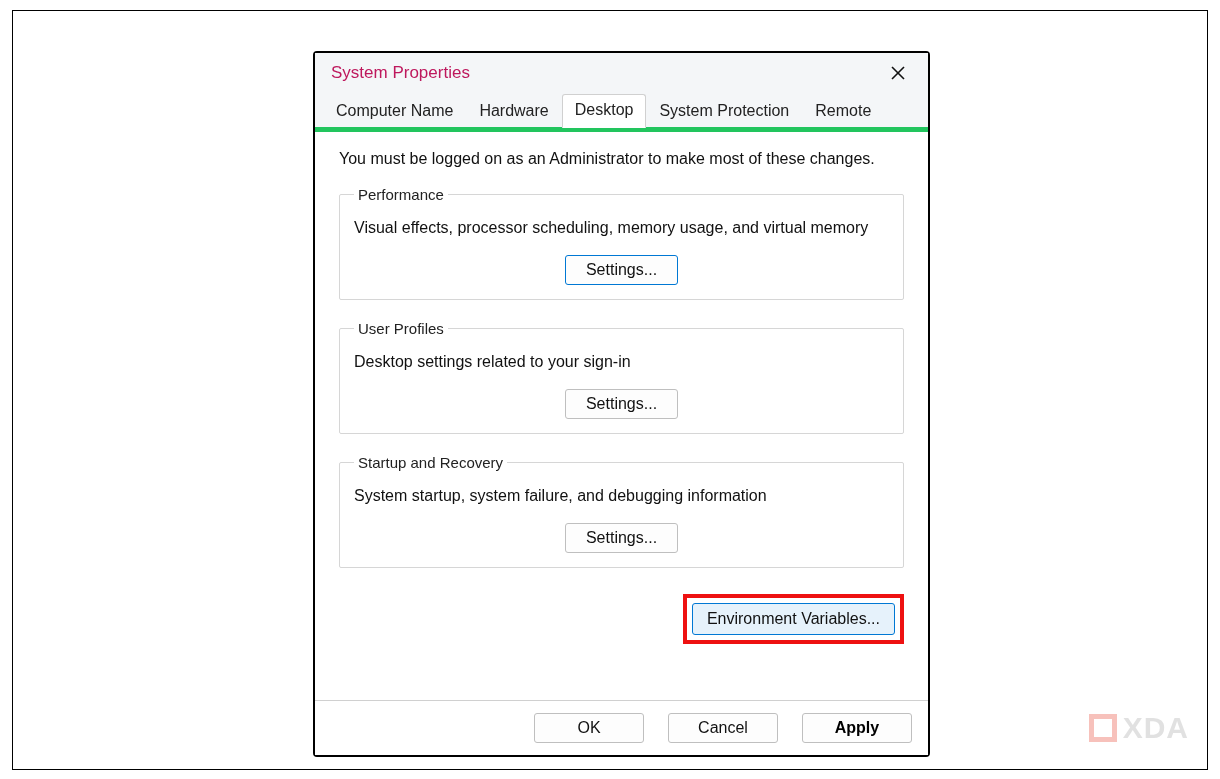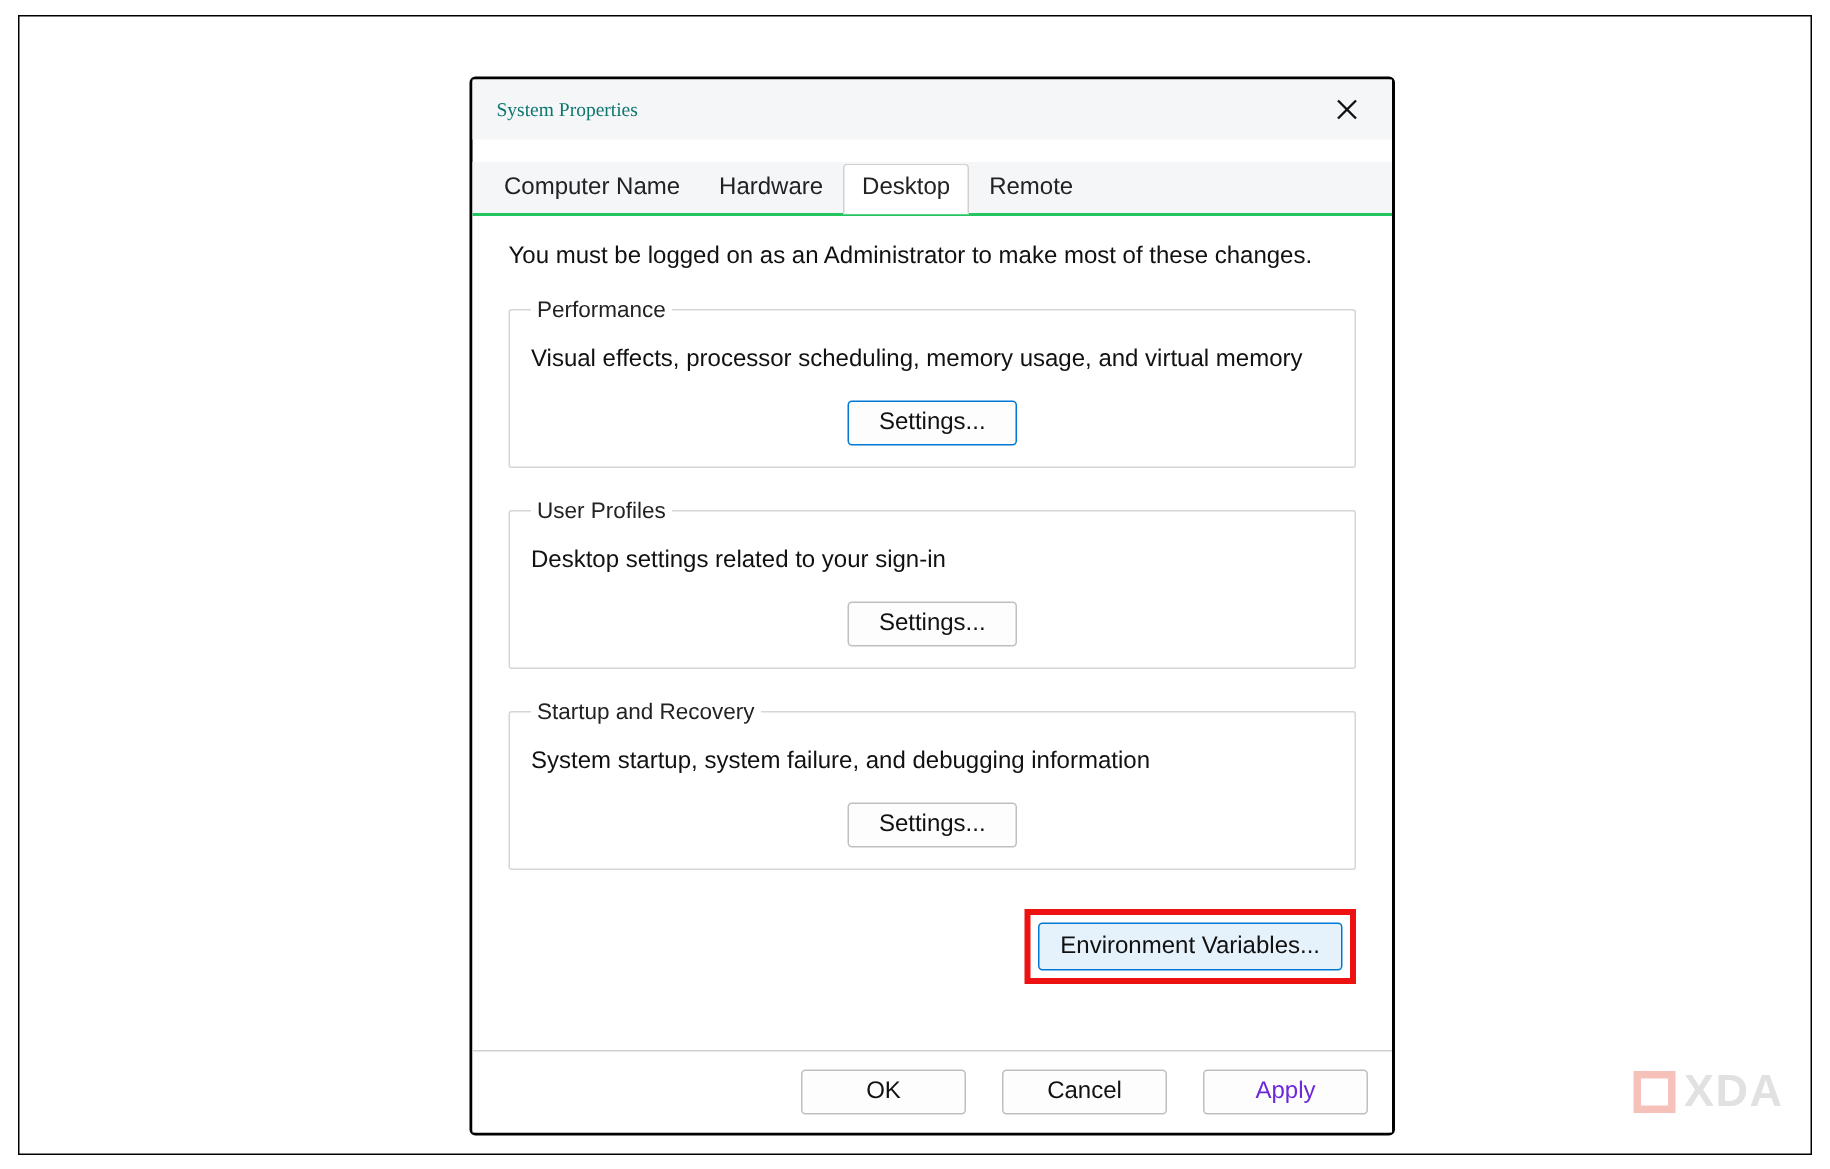--- a/index.html
+++ b/index.html
@@ -38,38 +38,38 @@
   .titlebar {
     height: 40px;
     display: flex;
     align-items: center;
     justify-content: space-between;
     padding: 0 16px;
     background: #f4f6f8;
     border-bottom: 0;
   }
   .title-text {
-    font-size: 13px;
-    color: #0f766e;
-    font-family: Liberation Serif, serif;
+    font-size: 17px;
+    color: #be185d;
   }
   .close-x {
     font-size: 20px;
     cursor: pointer;
     padding: 2px 6px;
     line-height: 1;
     font-family: Arial, sans-serif;
   }
   .close-x svg { display:block; }
   .tabstrip {
     display: flex;
+    align-items: flex-end;
     padding: 0 8px;
     background: #f4f6f8;
-    border-bottom: 2px solid #22c55e;
-    margin-top: 15px;
+    border-bottom: 5px solid #22c55e;
+    margin-top: 0;
   }
   .tab {
     padding: 6px 12px 8px;
     font-size: 16px;
     color: #222;
     cursor: pointer;
     border: 1px solid transparent;
     border-bottom: none;
     position: relative;
     top: 1px;
@@ -123,22 +123,23 @@
     border: 1px solid #bfbfbf;
     border-radius: 3px;
     cursor: pointer;
     color: #111;
   }
   button.win-btn.default {
     border: 1px solid #0078d4;
     background: #fdfdfd;
   }
   button.win-btn.disabled {
-    color: #6d28d9;
+    color: #000000;
     cursor: default;
+    font-weight: bold;
   }
   .env-wrap {
     display: flex;
     justify-content: flex-end;
     margin-top: 6px;
   }
   .highlight-box {
     border: 4px solid #e11;
     padding: 5px;
     display: inline-block;
@@ -200,20 +201,21 @@
           <line x1="2" y1="2" x2="14" y2="14" stroke="#111" stroke-width="1.6"></line>
           <line x1="14" y1="2" x2="2" y2="14" stroke="#111" stroke-width="1.6"></line>
         </svg>
       </span>
     </div>
 
     <div class="tabstrip">
       <div class="tab">Computer Name</div>
       <div class="tab">Hardware</div>
       <div class="tab active">Desktop</div>
+      <div class="tab">System Protection</div>
       <div class="tab">Remote</div>
     </div>
 
     <div class="tab-panel">
 
       <div class="admin-note">You must be logged on as an Administrator to make most of these changes.</div>
 
       <fieldset class="section">
         <legend>Performance</legend>
         <div class="section-desc">Visual effects, processor scheduling, memory usage, and virtual memory</div>

